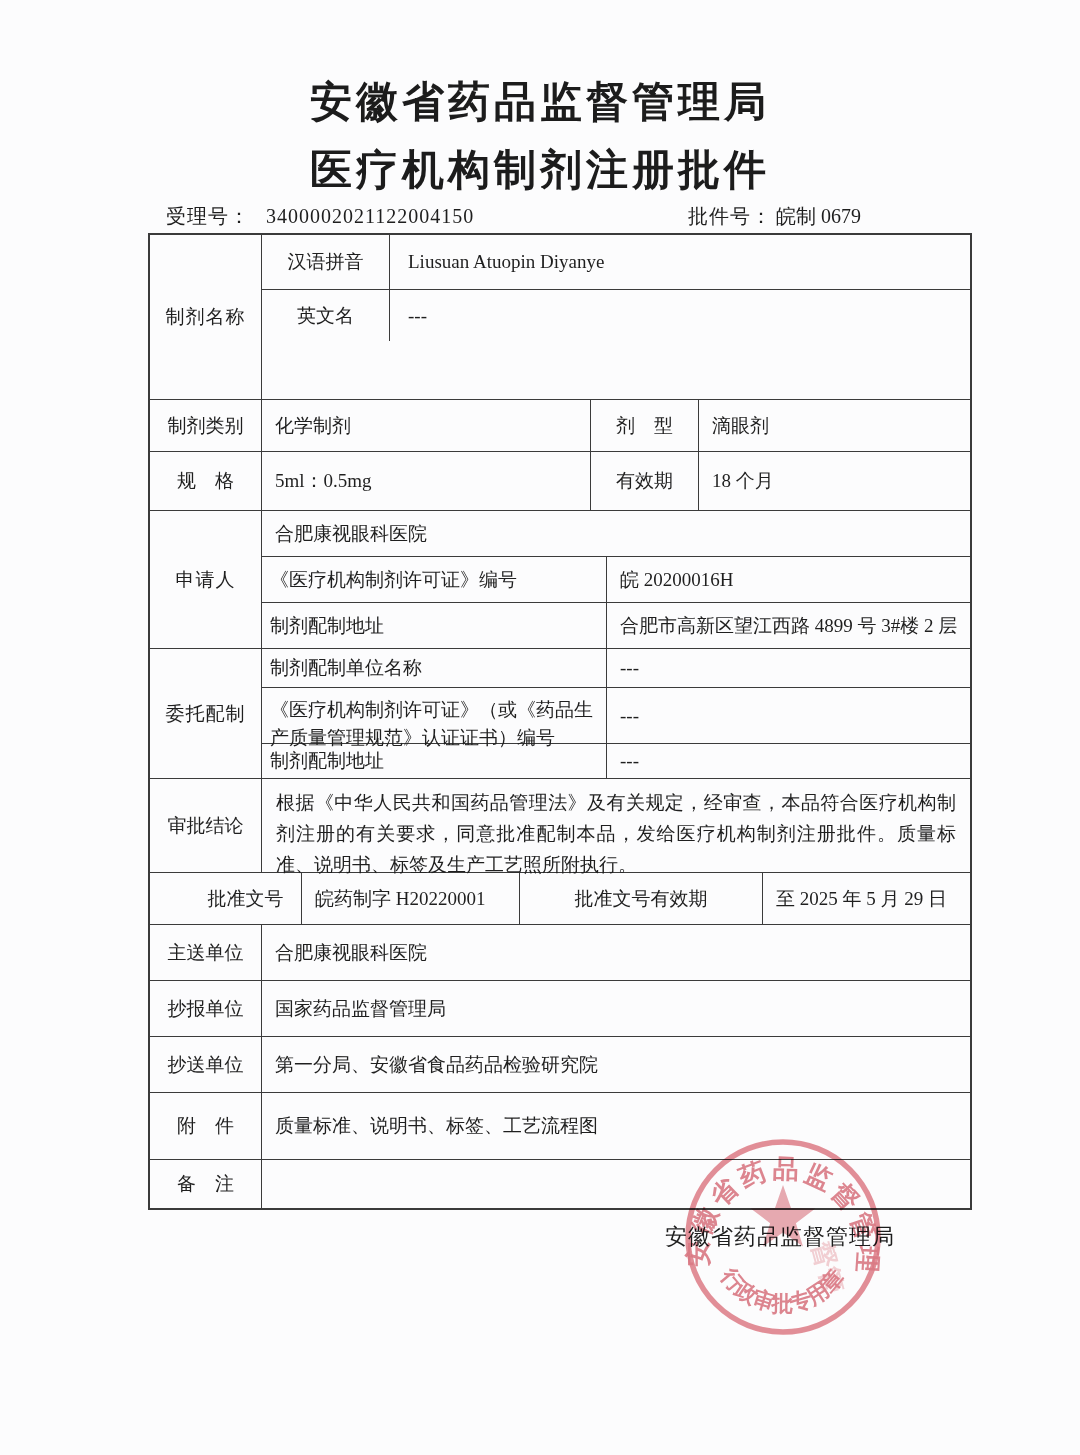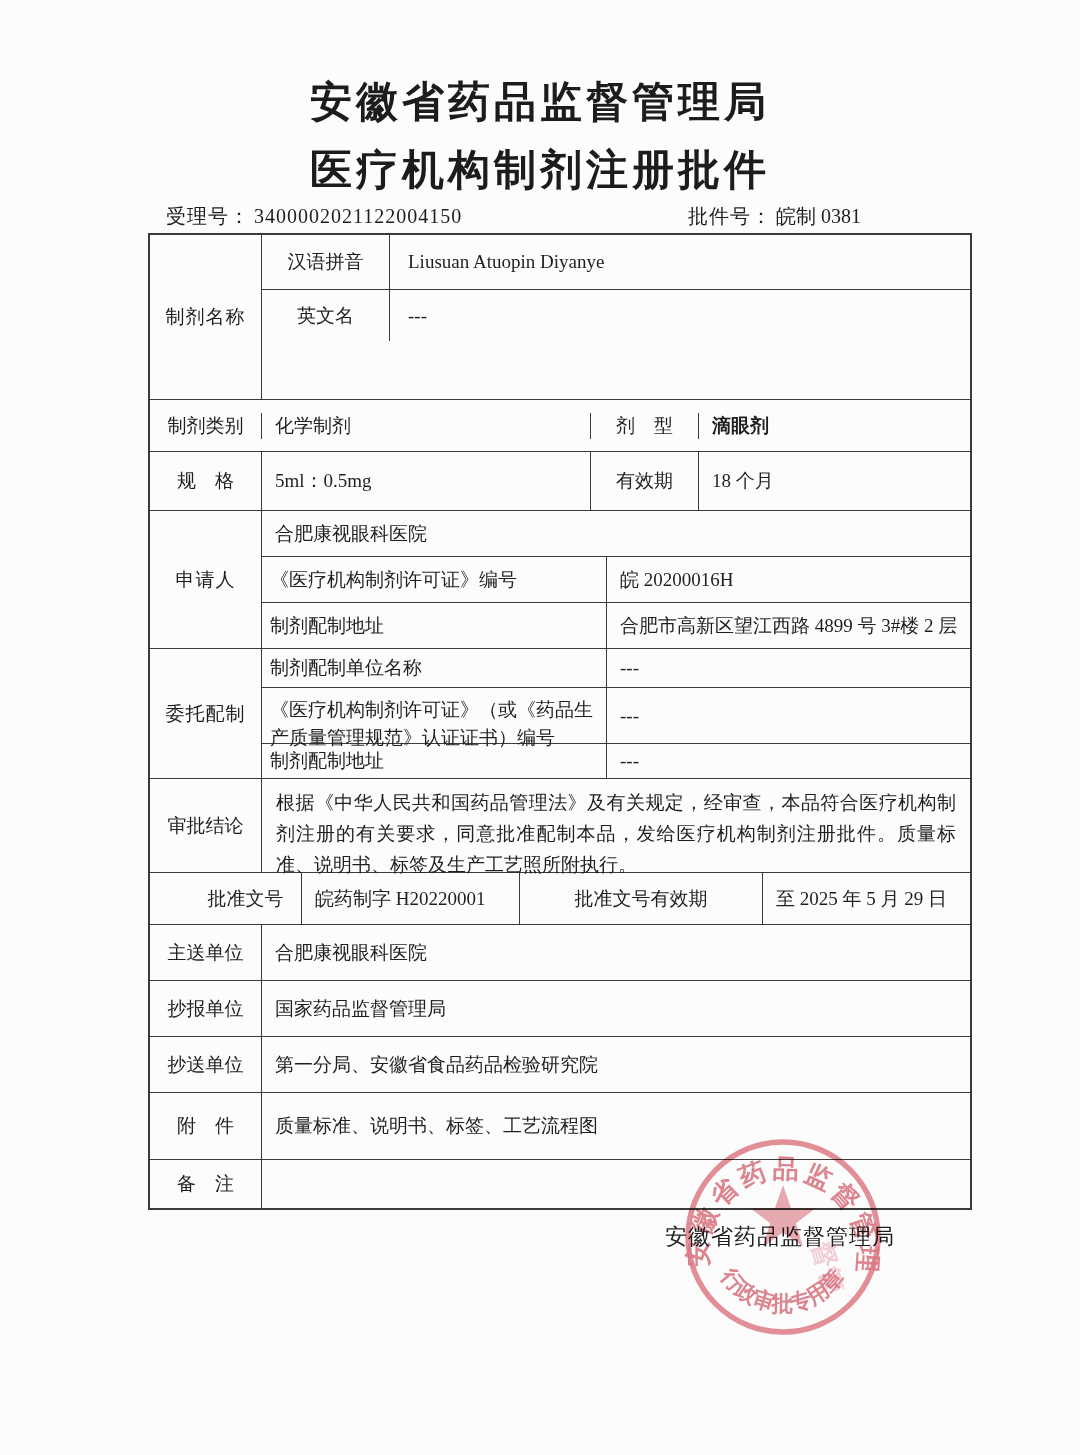--- a/index.html
+++ b/index.html
@@ -17,21 +17,21 @@
     position:absolute;left:0;top:68px;width:100%;
     text-align:center;font-size:42px;font-weight:bold;color:#1c1c1c;
     letter-spacing:4px;line-height:1.62;
   }
   .doc-title div{white-space:nowrap;}
 
   
   .hdr{position:absolute;top:203px;font-size:20px;color:#1e1e1e;white-space:nowrap;}
   .hdr .lab{letter-spacing:1px;}
   #hdr-left{left:166px;}
-  #hdr-left .val{margin-left:4px;letter-spacing:1px;}
+  #hdr-left .val{margin-left:16px;letter-spacing:1px;}
   #hdr-right{left:688px;}
   #hdr-right .val{margin-left:4px;}
 
   
   .tbl{
     position:absolute;left:148px;top:233px;width:820px;
     border:2px solid #3b3b3b;box-sizing:content-box;
     font-size:19px;color:#1f1f1f;
   }
   .row,.srow{display:flex;border-bottom:1px solid #3b3b3b;}
@@ -70,44 +70,44 @@
 
   <div class="doc-title">
     <div>安徽省药品监督管理局</div>
     <div>医疗机构制剂注册批件</div>
   </div>
 
   <div class="hdr" id="hdr-left">
     <span class="lab">受理号：</span><span class="val">3400002021122004150</span>
   </div>
   <div class="hdr" id="hdr-right">
-    <span class="lab">批件号：</span><span class="val">皖制 0381</span>
+    <span class="lab">批件号：</span><span class="val">皖制 0679</span>
   </div>
 
   <div class="tbl">
 
     <div class="group" style="height:164px;">
       <div class="glabel">制剂名称</div>
       <div class="gsub">
         <div class="srow" style="height:54px;">
           <div class="c center" style="flex:0 0 128px;">汉语拼音</div>
           <div class="c last padL2" style="flex:1;">Liusuan Atuopin Diyanye</div>
         </div>
         <div class="srow" style="height:51px;">
           <div class="c center" style="flex:0 0 128px;">英文名</div>
           <div class="c last padL2" style="flex:1;">---</div>
         </div>
       </div>
     </div>
 
-    <div class="row" style="height:51px;align-items:center;">
+    <div class="row" style="height:51px;">
       <div class="c center" style="flex:0 0 112px;">制剂类别</div>
       <div class="c padL" style="flex:0 0 329px;">化学制剂</div>
       <div class="c center" style="flex:0 0 108px;">剂　型</div>
-      <div class="c last padL" style="flex:1;font-weight:bold;">滴眼剂</div>
+      <div class="c last padL" style="flex:1;">滴眼剂</div>
     </div>
 
     <div class="row" style="height:58px;">
       <div class="c center" style="flex:0 0 112px;">规　格</div>
       <div class="c padL" style="flex:0 0 329px;">5ml：0.5mg</div>
       <div class="c center" style="flex:0 0 108px;">有效期</div>
       <div class="c last padL" style="flex:1;">18 个月</div>
     </div>
 
     <div class="group" style="height:137px;">

